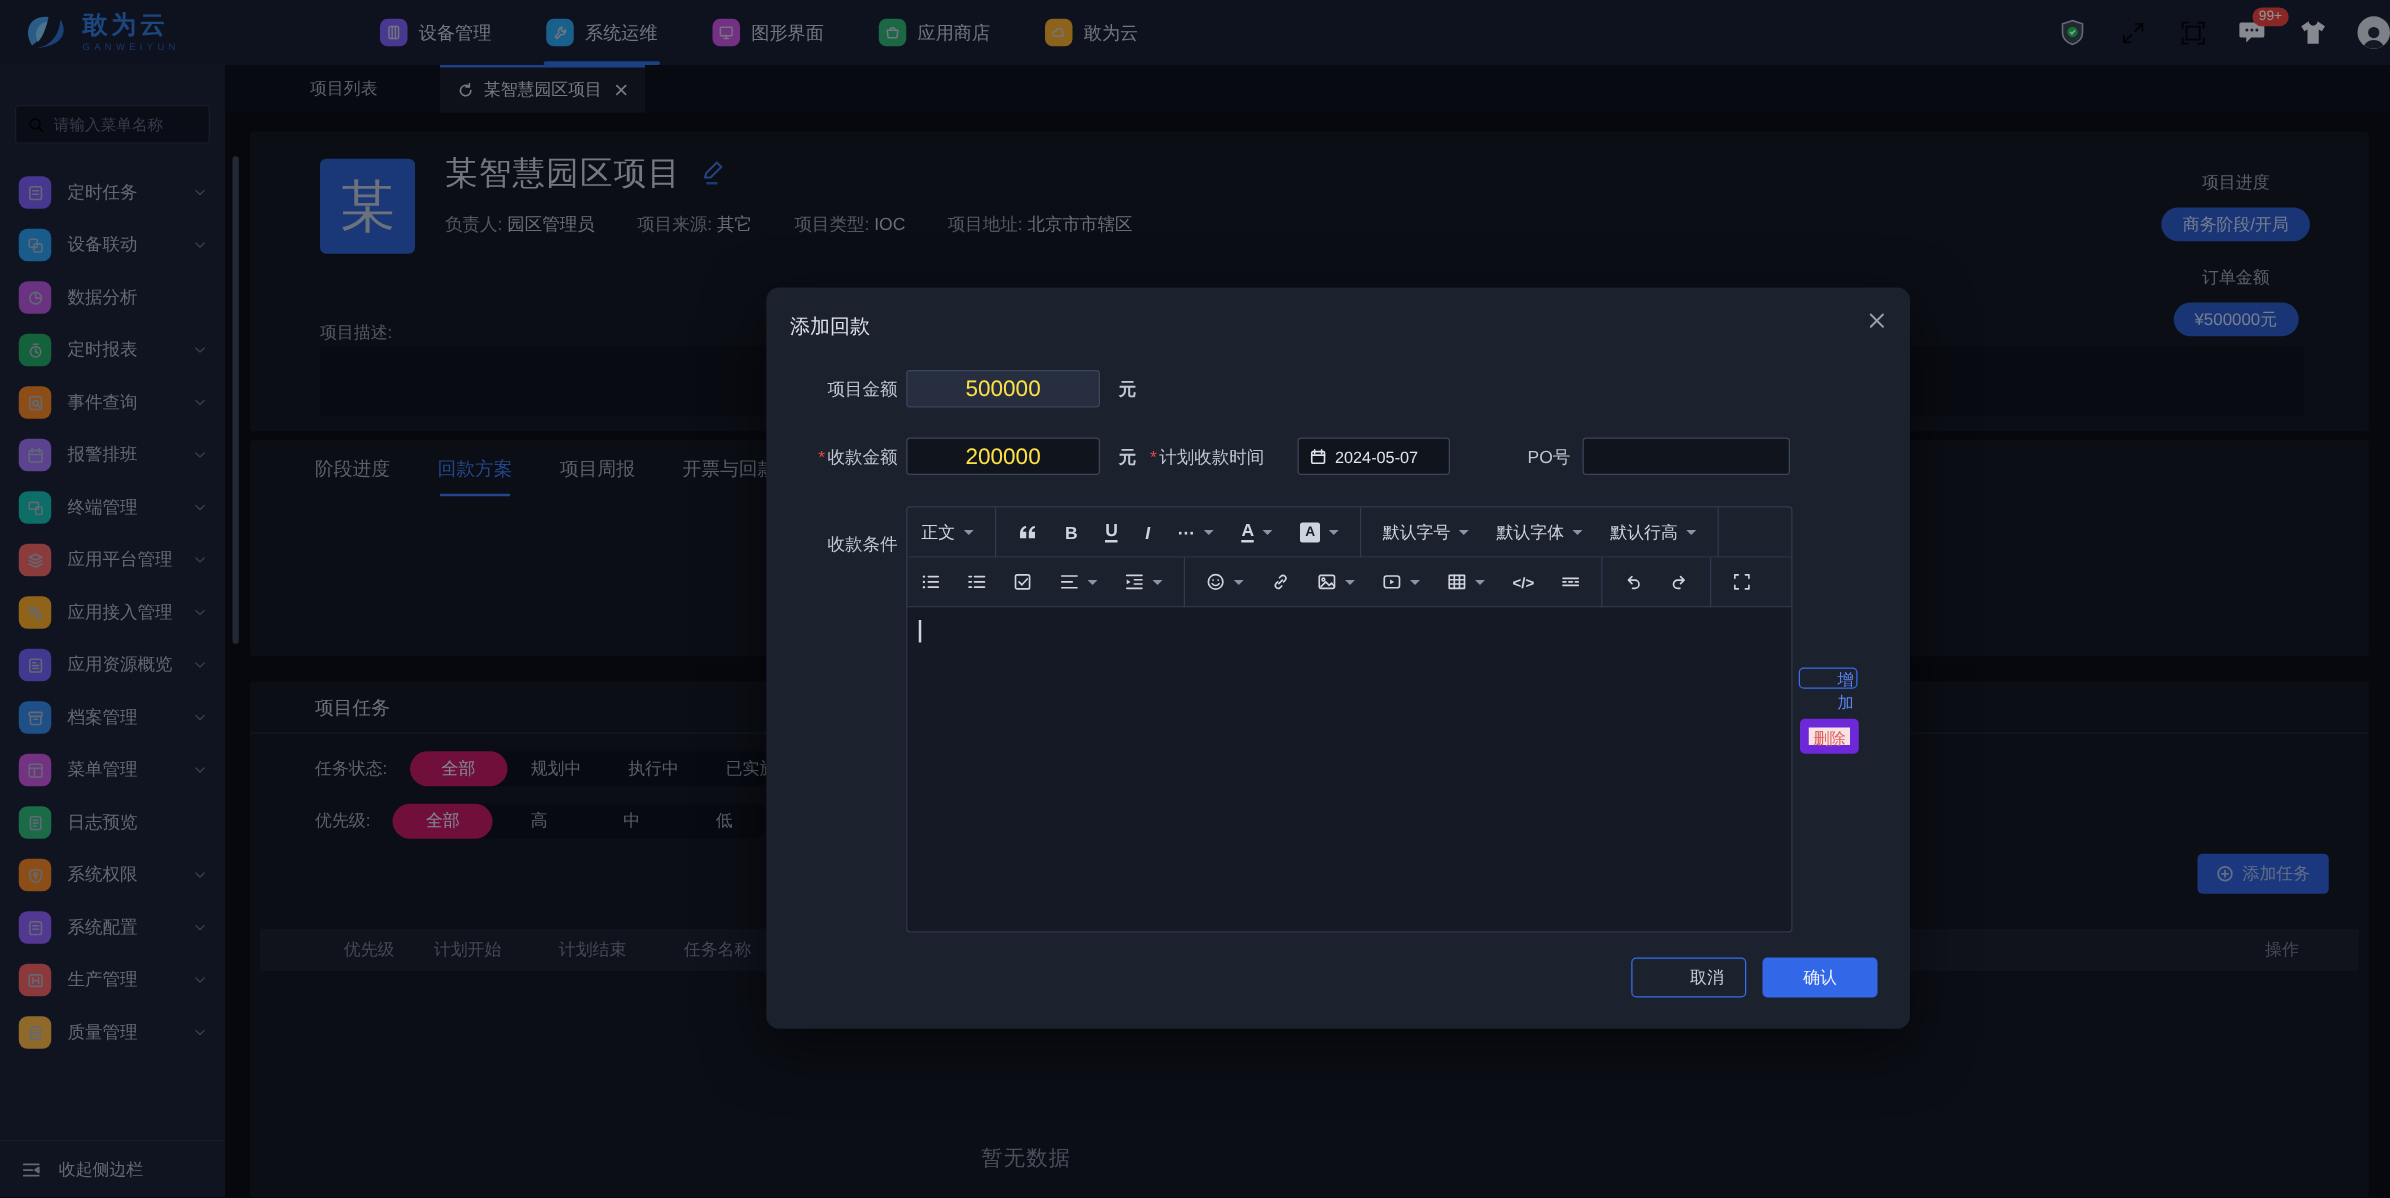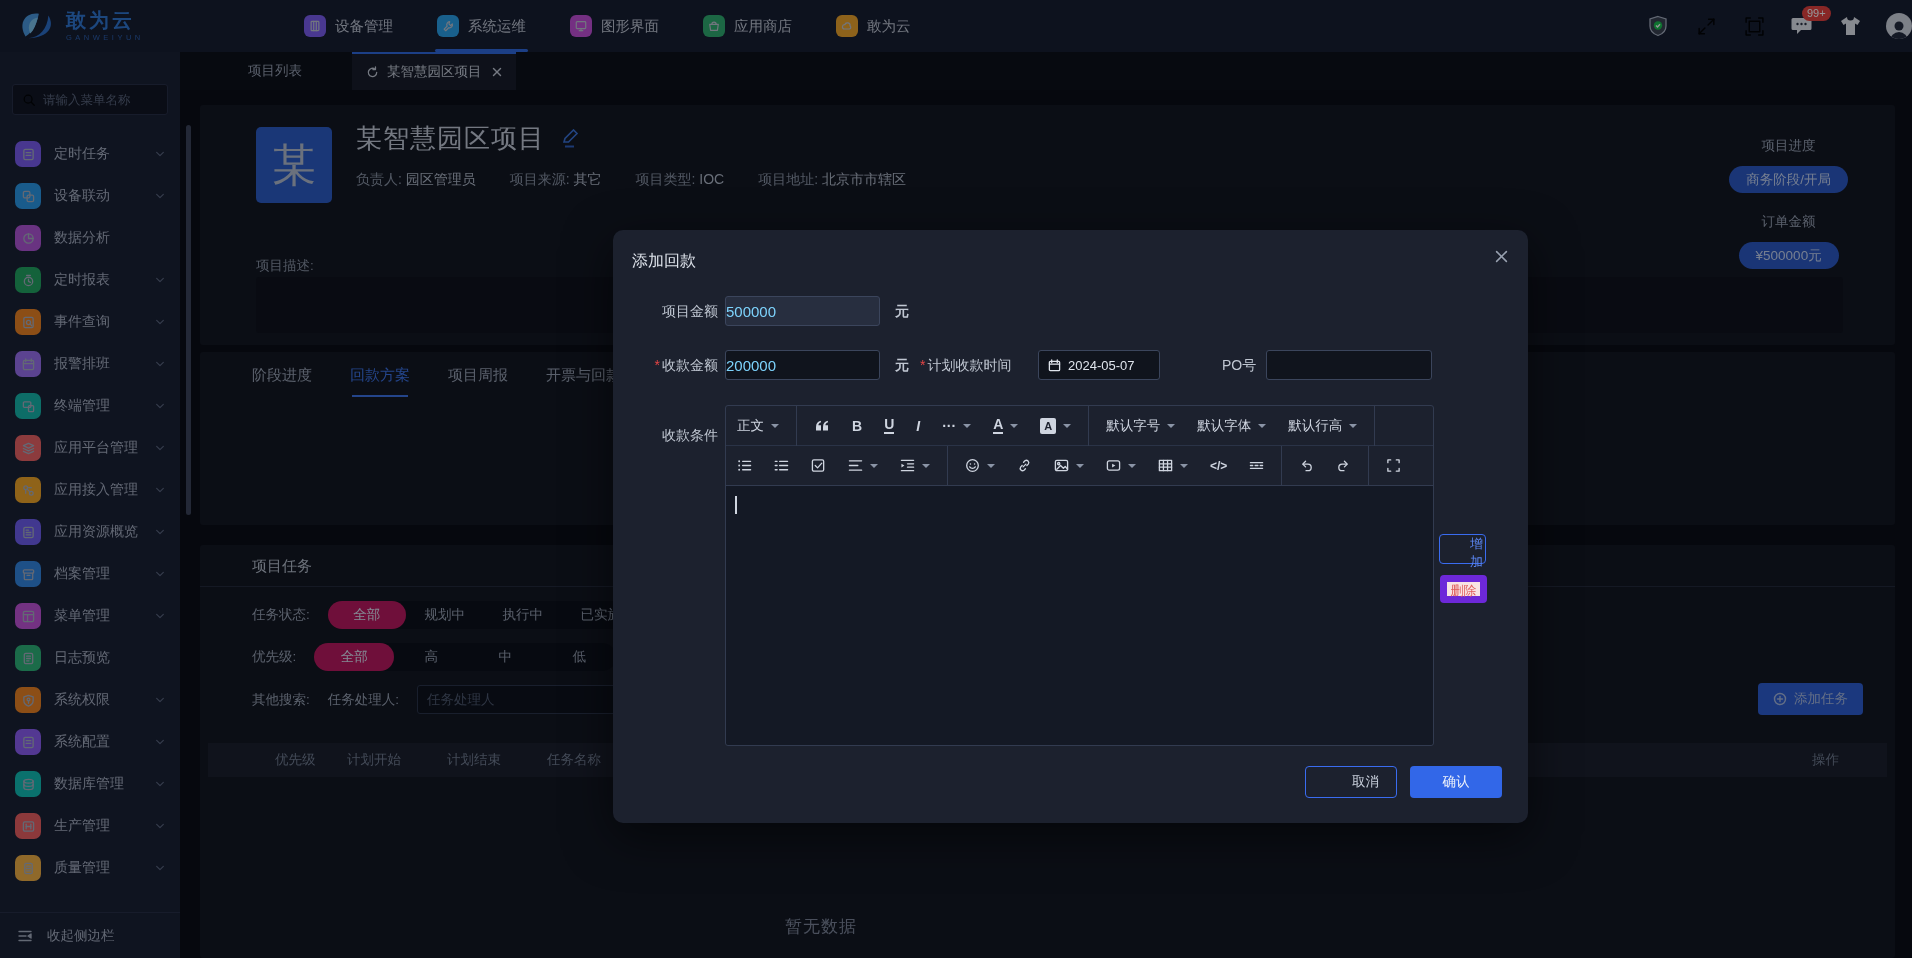--- a/index.html
+++ b/index.html
@@ -79,36 +79,36 @@
   .th1{left:67px} .th2{left:139px} .th3{left:239px} .th4{left:339px} .th5{right:48px}
   .empty { position:absolute; left:585px; top:370px; color:#7e8698; font-size:17px; letter-spacing:1px; }
 
   
   .overlay { position:absolute; inset:0; background:rgba(2,5,10,0.42); z-index:8; }
   .modal { position:absolute; left:613px; top:230px; width:915px; height:593px; background:#1c212e; border-radius:10px; box-shadow:0 14px 48px rgba(0,0,0,.55); z-index:9; }
   .m-title { position:absolute; left:19px; top:21px; color:#dde2ea; font-size:16px; }
   .m-close { position:absolute; right:20px; top:20px; color:#98a1b0; cursor:pointer; display:flex; }
   .m-lbl { position:absolute; left:0; width:105px; text-align:right; line-height:30px; color:#c0c7d2; font-size:14px; white-space:nowrap; }
   .req::before { content:"*"; color:#e64545; margin-right:2px; }
-  .m-inp { position:absolute; height:30px; background:#10141d; border:1px solid #3b455c; border-radius:3px; color:#7dd3fc; text-align:left; font-size:15px; outline:none; font-family:inherit; }
+  .m-inp { position:absolute; height:30px; background:#10141d; border:1px solid #3b455c; border-radius:3px; color:#fde047; text-align:center; font-size:18px; outline:none; font-family:inherit; }
   .m-inp.disabled { background:#272e3f; }
   .m-unit { position:absolute; line-height:30px; color:#c0c7d2; font-size:14px; font-weight:bold; }
   .m-date { position:absolute; left:425px; width:122px; height:30px; background:#10141d; border:1px solid #3b455c; border-radius:3px; display:flex; align-items:center; gap:7px; padding:0 9px; color:#dfe4ec; font-size:13px; cursor:pointer; }
   .editor { position:absolute; left:112px; top:175px; width:709px; height:341px; border:1px solid #323b50; border-radius:3px; display:flex; flex-direction:column; }
   .tb { display:flex; align-items:center; height:40px; border-bottom:1px solid #2a3347; color:#cfd5e0; }
   .tbi { display:flex; align-items:center; gap:4px; padding:0 11px; font-size:13.5px; cursor:pointer; white-space:nowrap; }
   .tbi b { font-size:14px; }
   .tbi .ul { border-bottom:2px solid #cfd5e0; line-height:15px; }
   .boxA { background:#cfd5e0; color:#1c212e; font-size:11px; font-weight:bold; width:16px; height:16px; border-radius:2px; display:flex; align-items:center; justify-content:center; }
   .crt { width:0; height:0; border-left:4px solid transparent; border-right:4px solid transparent; border-top:4px solid #8a94a6; margin-left:3px; }
   .vsep { width:1px; height:40px; background:#323b50; margin:0 6px; }
   .ed-body { flex:1; background:#141925; position:relative; border-radius:0 0 3px 3px; }
   .caret-bar { position:absolute; left:9px; top:10px; width:1.5px; height:18px; background:#cfd5e0; }
   .btn { cursor:pointer; font-family:inherit; }
-  .btn-add { position:absolute; left:826px; top:304px; width:47px; height:30px; background:transparent; border:1px solid #3a6cf0; border-radius:4px; color:#5b86f2; font-size:13px;padding-left:28px; }
+  .btn-add { position:absolute; left:826px; top:304px; width:47px; height:17px; background:transparent; border:1px solid #3a6cf0; border-radius:4px; color:#5b86f2; font-size:13px;padding-left:28px; }
   .btn-del { position:absolute; left:827px; top:345px; width:47px; height:28px; background:#f8e3e3; border:7px solid #6d28d9; border-radius:4px; color:#e05c5c; font-size:13px; }
   .btn-cancel { position:absolute; left:692px; top:536px; width:92px; height:32px; background:transparent; border:1px solid #3a6cf0; border-radius:4px; color:#c8cfdb; font-size:13.5px;padding-left:29px; }
   .btn-confirm { position:absolute; left:797px; top:536px; width:92px; height:32px; background:#3267e8; border:none; border-radius:4px; color:#eef2fa; font-size:13.5px; }
   svg.ic { stroke:currentColor; fill:none; stroke-width:1.4; stroke-linecap:round; stroke-linejoin:round; }
 </style>
 </head>
 <body>
 
 <div class="app">
 
@@ -432,35 +432,20 @@
         </div>
       <div class="s-item">
           <span class="s-ico" style="background: rgb(141, 94, 245);">
             <svg class="ic" width="13" height="13" viewBox="0 0 14 14" stroke="#fff">
               <rect x="2" y="1.5" width="10" height="11" rx="1.5"></rect>
               <line x1="4.5" y1="5" x2="9.5" y2="5"></line>
               <line x1="4.5" y1="8" x2="9.5" y2="8"></line>
             </svg>
           </span>
           <span class="s-label">系统配置</span>
-          <span class="chev">
-            <svg class="ic" width="10" height="10" viewBox="0 0 12 12">
-              <polyline points="2,4 6,8 10,4"></polyline>
-            </svg>
-          </span>
-        </div>
-      <div class="s-item">
-          <span class="s-ico" style="background: rgb(16, 192, 181);">
-            <svg class="ic" width="13" height="13" viewBox="0 0 14 14" stroke="#fff">
-              <ellipse cx="7" cy="3.5" rx="5" ry="2"></ellipse>
-              <path d="M2 3.5v7c0 1.1 2.2 2 5 2s5-.9 5-2v-7"></path>
-              <path d="M2 7c0 1.1 2.2 2 5 2s5-.9 5-2"></path>
-            </svg>
-          </span>
-          <span class="s-label">数据库管理</span>
           <span class="chev">
             <svg class="ic" width="10" height="10" viewBox="0 0 12 12">
               <polyline points="2,4 6,8 10,4"></polyline>
             </svg>
           </span>
         </div>
       <div class="s-item">
           <span class="s-ico" style="background: rgb(240, 95, 95);">
             <svg class="ic" width="13" height="13" viewBox="0 0 14 14" stroke="#fff">
               <rect x="1.5" y="2" width="11" height="10" rx="1.5"></rect>
@@ -575,25 +560,20 @@
       </div>
       <div class="f-row">
         <span class="f-lbl">优先级:</span>
         <div class="seg">
           <span class="opt sel" style="width:80px">全部</span>
           <span class="opt" style="width:74px">高</span>
           <span class="opt" style="width:74px">中</span>
           <span class="opt" style="width:74px">低</span>
         </div>
       </div>
-      <div class="f-row">
-        <span class="f-lbl">其他搜索:</span>
-        <span class="f-lbl">任务处理人:</span>
-        <input class="f-input" placeholder="任务处理人" style="">
-      </div>
       <button class="add-task btn">
         <svg class="ic" width="14" height="14" viewBox="0 0 14 14" stroke="#aabbe0">
             <circle cx="7" cy="7" r="5.5"></circle>
             <line x1="7" y1="4.5" x2="7" y2="9.5"></line>
             <line x1="4.5" y1="7" x2="9.5" y2="7"></line>
           </svg>
         <span>添加任务</span>
       </button>
       <div class="thead">
         <span class="th th1">优先级</span>

